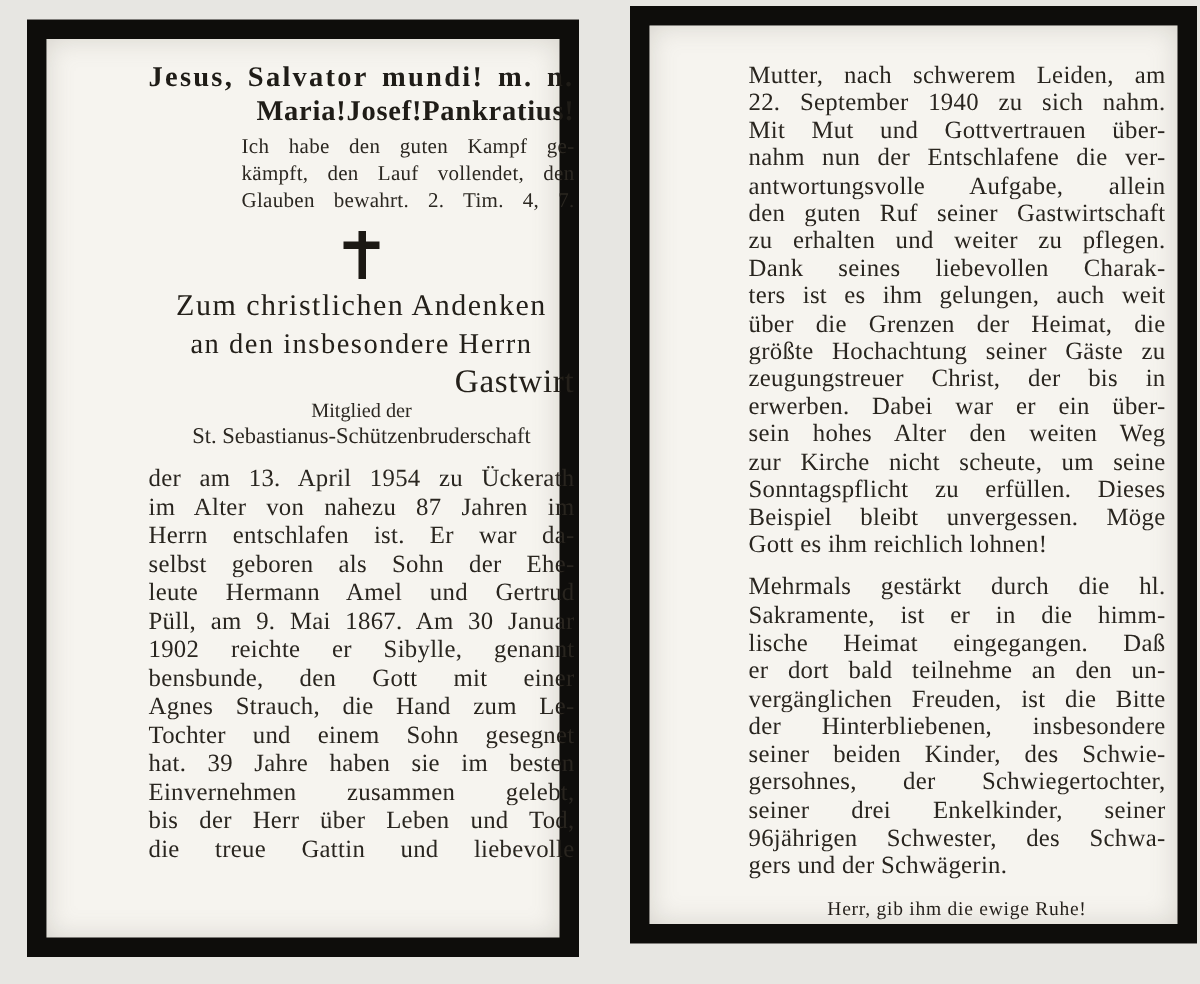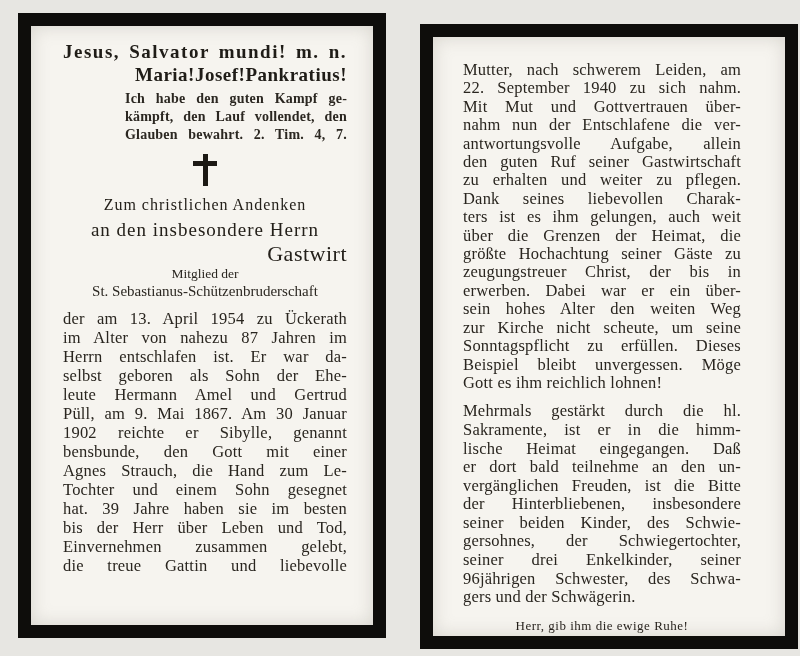--- a/index.html
+++ b/index.html
@@ -10,23 +10,23 @@
     background:#e7e6e2; overflow:hidden;
   }
 
   .card {
     position:absolute; box-sizing:border-box;
     background:#f6f4ef;
     border:13px solid #0e0d0b;
     box-shadow: inset 0 0 18px rgba(120,115,105,0.25);
   }
   .card.left  { left:18px;  top:13px; width:368px; height:625px; }
-  .card.right { left:420px; top:24px; width:378px; height:625px; }
+  .card.right { left:420px; top:4px; width:378px; height:625px; }
 
-  .inner { box-sizing:border-box; width:100%; height:100%; overflow:hidden; color:#29251f; }
+  .inner { box-sizing:border-box; width:100%; height:100%; overflow:hidden; color:#29251f;margin-left:36px; }
   .inner-left  { padding:14px 26px 0 32px; }
   .inner-right { padding:24px 44px 0 30px; }
 
   
   .jline {
     text-align:justify;
     -moz-text-align-last:justify;
     text-align-last:justify;
     white-space:nowrap; overflow:hidden;
   }
@@ -35,28 +35,28 @@
   .inv1 {
     font-size:19px; font-weight:bold; letter-spacing:1.5px;
     line-height:23px; color:#1f1c17;
   }
   .saints {
     display:flex; justify-content:flex-end;
     font-size:19px; font-weight:bold; letter-spacing:0.5px;
     line-height:23px; color:#1f1c17;
   }
   .quote { margin:4px 0 0 62px; font-size:14px; line-height:18px; color:#2b2721; }
-  .quote .jline { letter-spacing:0.2px;font-weight:bold; }
+  .quote .jline { letter-spacing:0.2px; }
 
   .crosswrap { position:relative; width:24px; height:32px; margin:10px auto 6px auto; }
   .cross-v { position:absolute; left:10px; top:0; width:5px; height:32px; background:#1c1914; }
   .cross-h { position:absolute; left:0;  top:7px; width:24px; height:5px; background:#1c1914; }
 
   .ded { text-align:center; color:#24201a; }
-  .ded1 { font-size:16px; line-height:25px; letter-spacing:1px; margin-top:4px; }
+  .ded1 { font-size:20px; line-height:25px; letter-spacing:1px; margin-top:4px; }
   .ded2 { font-size:19px; line-height:25px; letter-spacing:1px; }
   .ded3 { font-size:22px; line-height:23px; letter-spacing:0.5px;text-align:right; }
 
   .name {
     margin:1px 0; text-align:center;
     font-size:35px; line-height:40px; font-weight:normal;
     letter-spacing:1px; color:#1d1a15;
   }
   .mem  { text-align:center; color:#2b2721; }
   .mem1 { font-size:13.5px; line-height:17px; }
@@ -114,22 +114,22 @@
           <div class="jline">im Alter von nahezu 87 Jahren im</div>
           <div class="jline">Herrn entschlafen ist. Er war da-</div>
           <div class="jline">selbst geboren als Sohn der Ehe-</div>
           <div class="jline">leute Hermann Amel und Gertrud</div>
           <div class="jline">Püll, am 9. Mai 1867. Am 30 Januar</div>
           <div class="jline">1902 reichte er Sibylle, genannt</div>
           <div class="jline">bensbunde, den Gott mit einer</div>
           <div class="jline">Agnes Strauch, die Hand zum Le-</div>
           <div class="jline">Tochter und einem Sohn gesegnet</div>
           <div class="jline">hat. 39 Jahre haben sie im besten</div>
+          <div class="jline">Einvernehmen zusammen gelebt,</div>
           <div class="jline">bis der Herr über Leben und Tod,</div>
-          <div class="jline">Einvernehmen zusammen gelebt,</div>
           <div class="jline">die treue Gattin und liebevolle</div>
         </div>
     </div>
   </section>
 
   <section class="card right">
     <div class="inner inner-right">
 
       <div class="bodyblock p1">
           <div class="jline">Mutter, nach schwerem Leiden, am</div>

